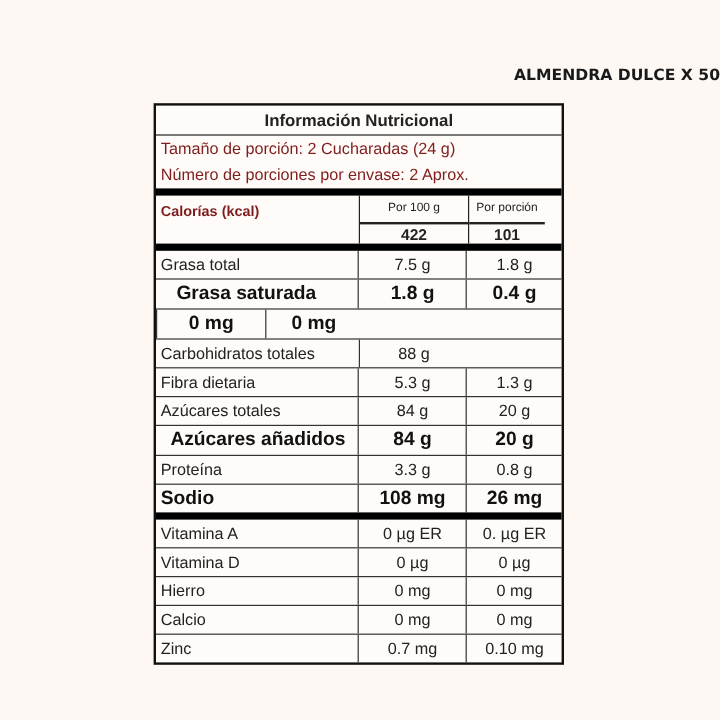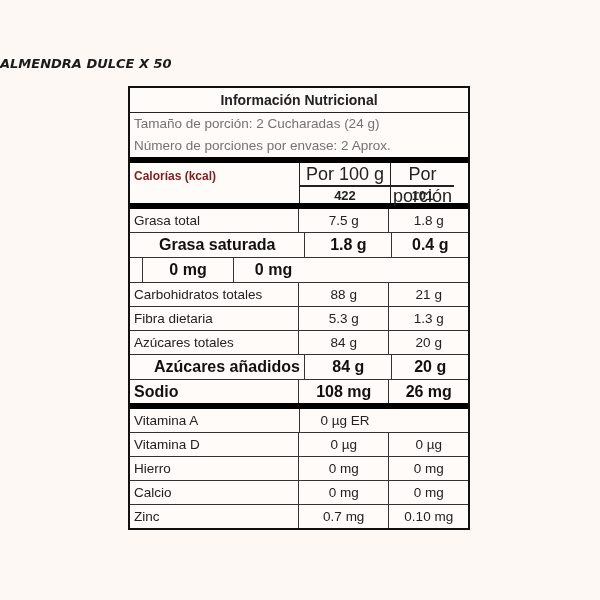--- a/index.html
+++ b/index.html
@@ -14,27 +14,26 @@
       position: relative;
       width: 600px;
       height: 600px;
       background: #fdf8f4;
     }
     .product-title {
       position: absolute;
       top: 56px;
       left: 0;
       width: 600px;
-      text-align: left;
+      text-align: right;
       font-family: "DejaVu Sans", sans-serif;
       font-weight: bold;
       font-size: 13px;
       color: #1a1a1a;
       letter-spacing: 0px;
-      font-style: italic;
     }
     .label {
       position: absolute;
       left: 128px;
       top: 86px;
       width: 342px;
       border: 2px solid #111;
       background: #fefbf8;
       font-family: "Liberation Sans", sans-serif;
       color: #222;
@@ -46,21 +45,21 @@
       font-size: 14px;
       height: 24px;
       line-height: 24px;
       border-bottom: 1px solid #222;
     }
     .info-line {
       font-size: 13.5px;
       height: 22px;
       line-height: 22px;
       padding-left: 4px;
-      color: #737373;
+      color: #7f1d1d;
     }
     .thick {
       height: 6px;
       background: #000;
     }
     .cal-row {
       display: flex;
       height: 40px;
     }
     .cal-row .name {
@@ -74,21 +73,21 @@
     }
     .cal-col {
       border-left: 1px solid #222;
       display: flex;
       flex-direction: column;
       text-align: center;
     }
     .cal-col .h {
       height: 22px;
       line-height: 22px;
-      font-size: 18px;
+      font-size: 10px;
       border-bottom: 2px solid #222;
     }
     .cal-col .v {
       font-weight: bold;
       font-size: 13px;
       line-height: 16px;
       padding-top: 1px;
     }
     .c1 { width: 90px; }
     .c2 { width: 63px; }
@@ -115,21 +114,21 @@
     .row .n.ind2 { }
     .row .n.ind3 { padding-left: 12px; }
     .row .v1, .row .v2 {
       border-left: 1px solid #333;
       text-align: center;
       white-space: nowrap;
     }
     .row .v1 { width: 90px; }
     .row .v2 { width: 79px; }
     .row.last { border-bottom: none; }
-    .row.tall { height: 24px; line-height: 24px; padding-left: 12px; }
+    .row.tall { height: 24px; line-height: 24px; }
   </style>
 </head>
 <body>
 
 <div class="page">
   <div class="product-title">ALMENDRA DULCE X 50</div>
 
   <div class="label">
     <div class="hdr">Información Nutricional</div>
     <div class="info-line">Tamaño de porción: 2 Cucharadas (24 g)</div>
@@ -160,49 +159,54 @@
         <div class="v1">1.8 g</div>
         <div class="v2">0.4 g</div>
       </div>
       <div class="row big tall">
         <div class="v1">0 mg</div>
         <div class="v2">0 mg</div>
       </div>
       <div class="row">
         <div class="n">Carbohidratos totales</div>
         <div class="v1">88 g</div>
-        <div class="v2">21 g</div>
       </div>
       <div class="row">
         <div class="n ind2">Fibra dietaria</div>
         <div class="v1">5.3 g</div>
         <div class="v2">1.3 g</div>
       </div>
       <div class="row">
         <div class="n ind2">Azúcares totales</div>
         <div class="v1">84 g</div>
         <div class="v2">20 g</div>
       </div>
       <div class="row big tall">
         <div class="n ind3">Azúcares añadidos</div>
         <div class="v1">84 g</div>
         <div class="v2">20 g</div>
       </div>
+      <div class="row">
+        <div class="n">Proteína</div>
+        <div class="v1">3.3 g</div>
+        <div class="v2">0.8 g</div>
+      </div>
       <div class="row big last">
         <div class="n">Sodio</div>
         <div class="v1">108 mg</div>
         <div class="v2">26 mg</div>
       </div>
     </div>
     <div class="thick"></div>
 
     <div>
       <div class="row">
         <div class="n">Vitamina A</div>
         <div class="v1">0 µg ER</div>
+        <div class="v2">0. µg ER</div>
       </div>
       <div class="row">
         <div class="n">Vitamina D</div>
         <div class="v1">0 µg</div>
         <div class="v2">0 µg</div>
       </div>
       <div class="row">
         <div class="n">Hierro</div>
         <div class="v1">0 mg</div>
         <div class="v2">0 mg</div>

